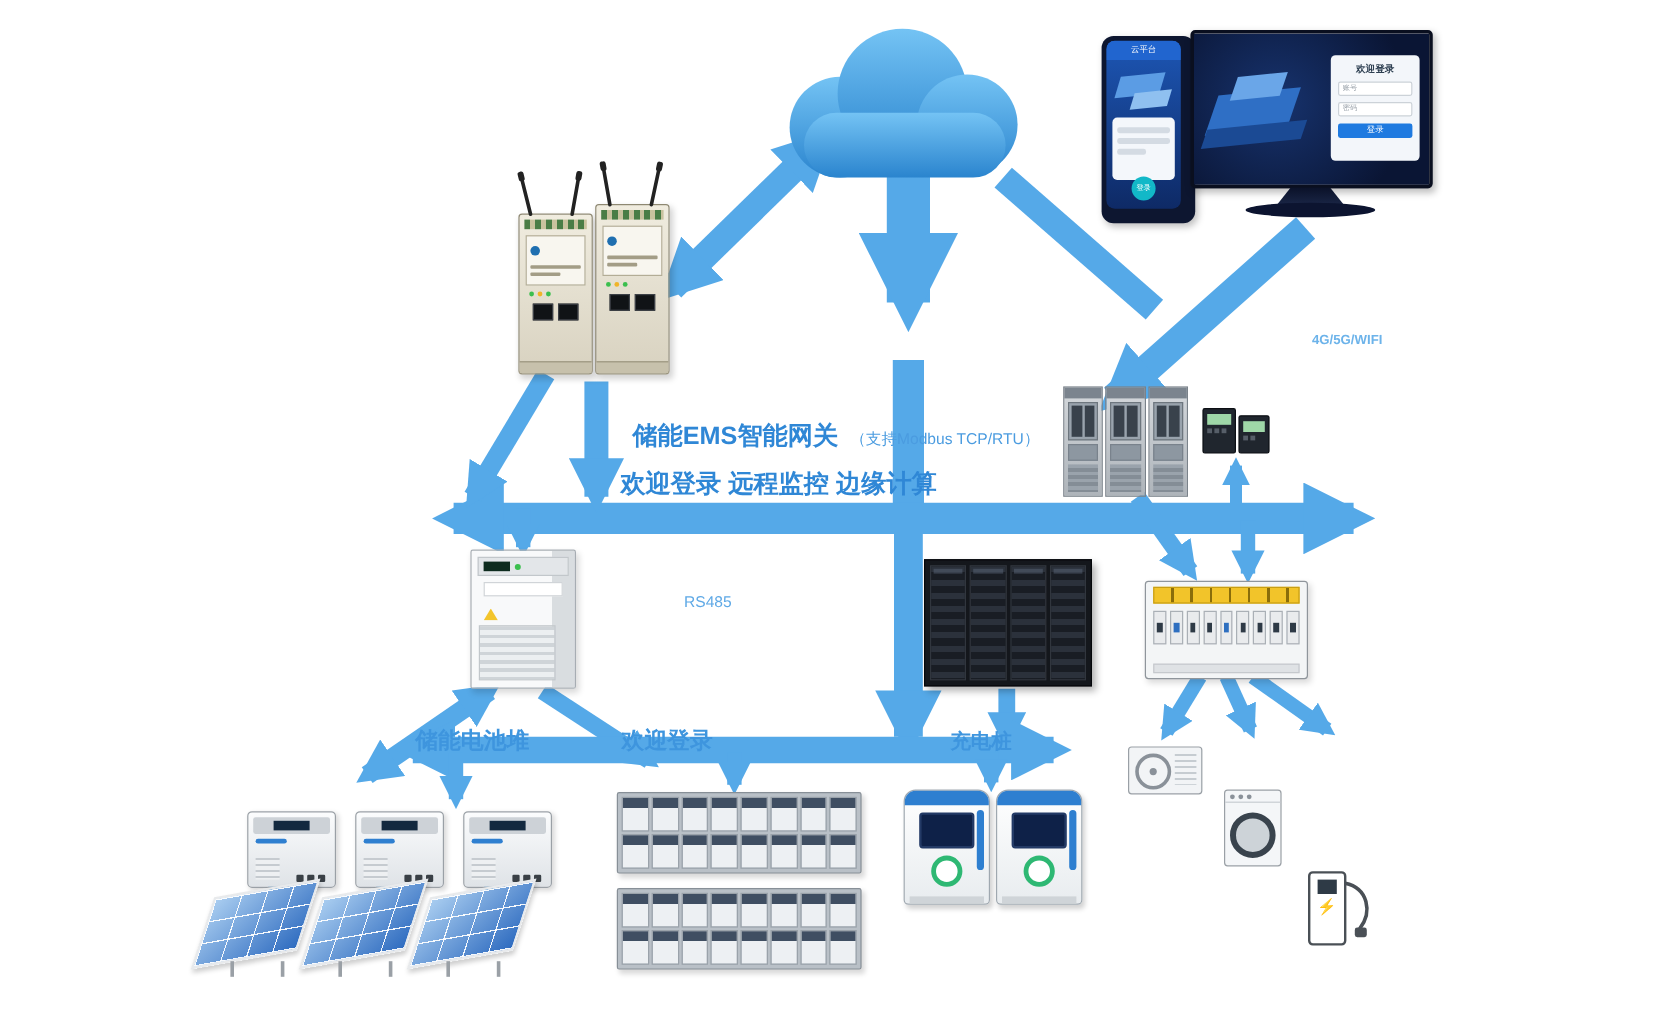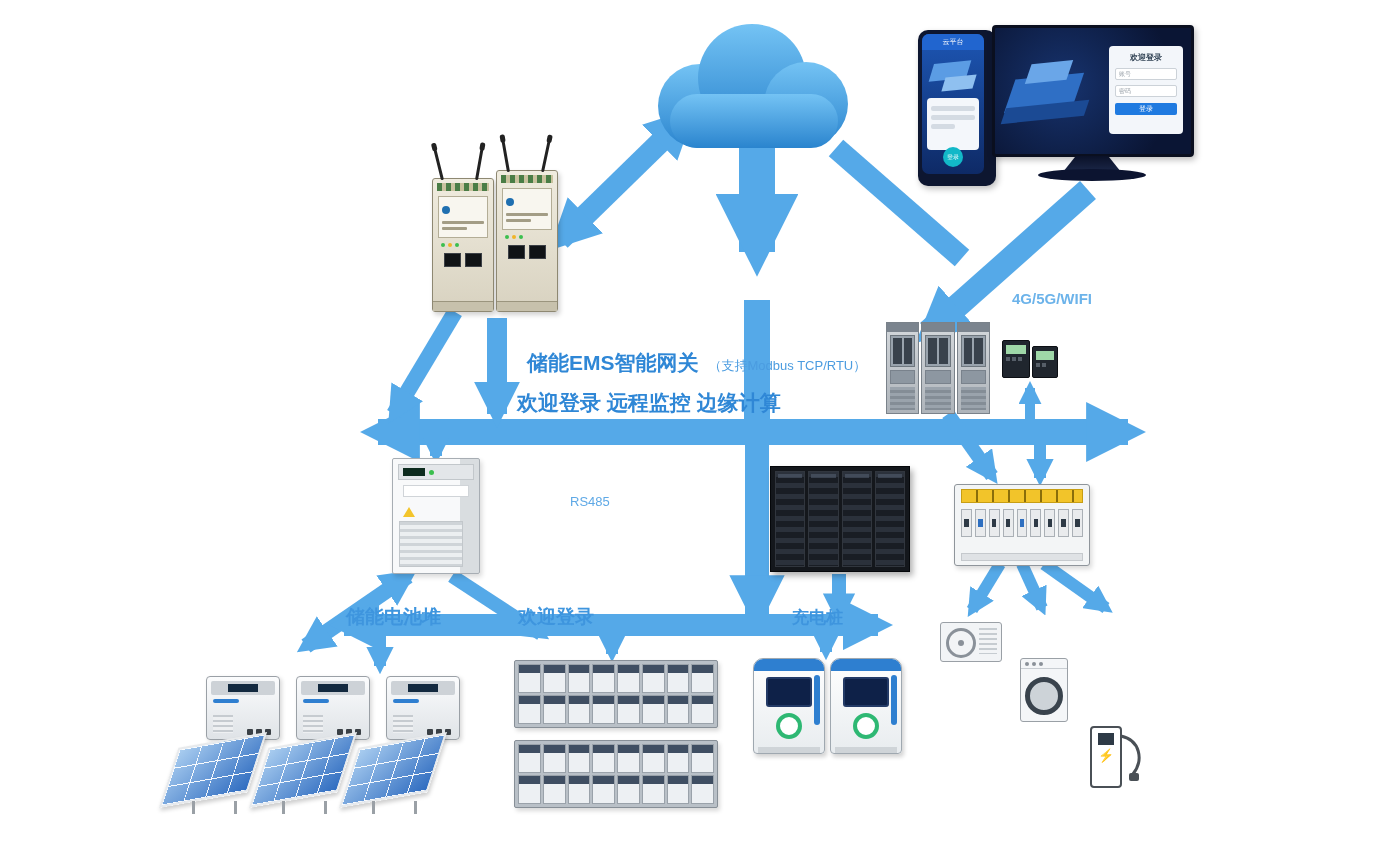--- a/index.html
+++ b/index.html
@@ -175,21 +175,21 @@
     <line x1="420" y1="726" x2="408" y2="756" stroke-width="10" marker-start="url(#ah)" marker-end="url(#ah)"></line>
   </g>
   <g fill="url(#cg)">
     <circle cx="700" cy="106" r="42"></circle>
     <circle cx="752" cy="78" r="54"></circle>
     <circle cx="806" cy="104" r="42"></circle>
     <rect x="670" y="94" width="168" height="54" rx="27"></rect>
   </g>
 </svg>
 
-<div class="lbl light" style="left:1012px;top:290px;width:140px;font-size:15px;text-align:left">4G/5G/WIFI</div>
+<div class="lbl light" style="left:1012px;top:278px;width:140px;font-size:11px;text-align:right">4G/5G/WIFI</div>
 
 <div class="lbl" style="left:527px;top:349px;font-size:21px">
   <span>储能EMS智能网关</span><span style="font-size:13px;font-weight:normal;color:#4b9ce0;margin-left:10px">（支持Modbus TCP/RTU）</span>
 </div>
 <div class="lbl" style="left:517px;top:389px;font-size:21px">欢迎登录 远程监控 边缘计算</div>
 
 <div class="lbl small" style="left:570px;top:494px;font-size:13px">RS485</div>
 
 <div class="lbl" style="left:346px;top:604px;font-size:19px;color:#3e95de">储能电池堆</div>
 <div class="lbl" style="left:518px;top:604px;font-size:19px;color:#3e95de">欢迎登录</div>

